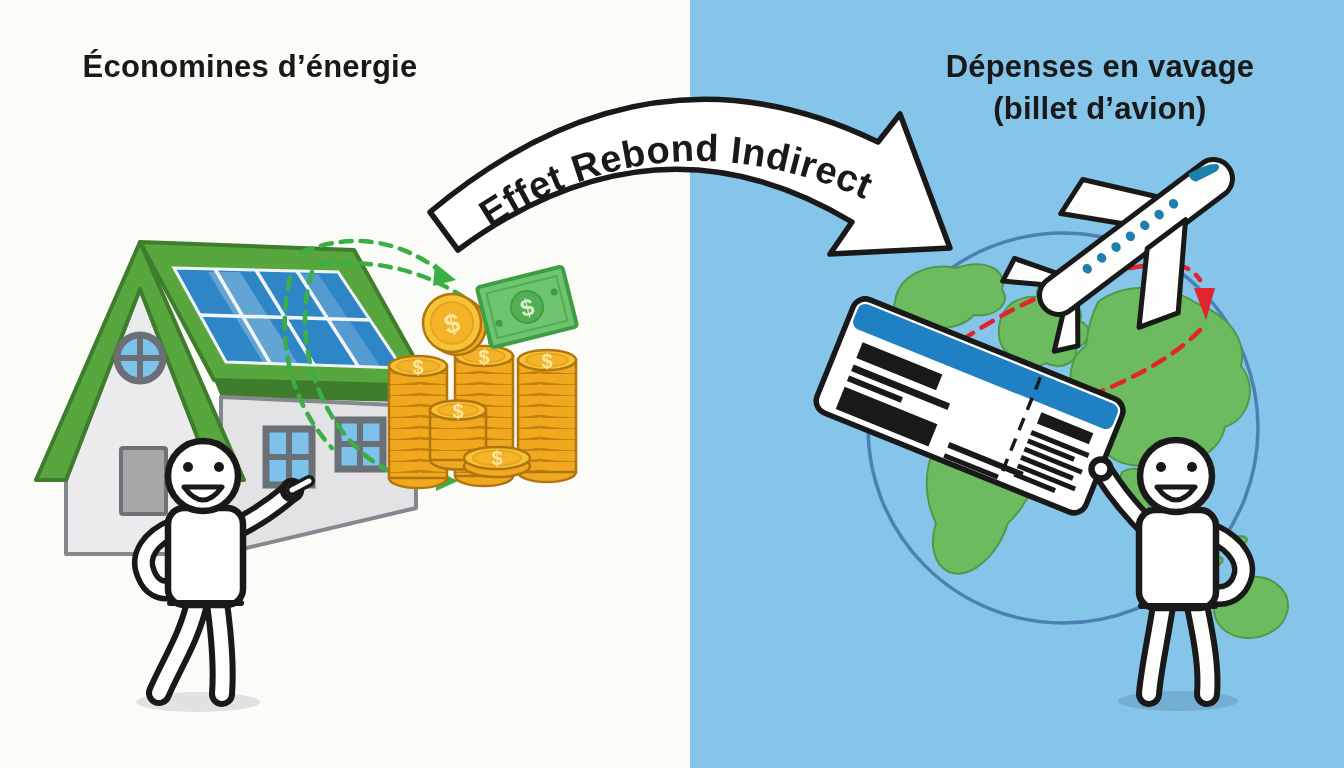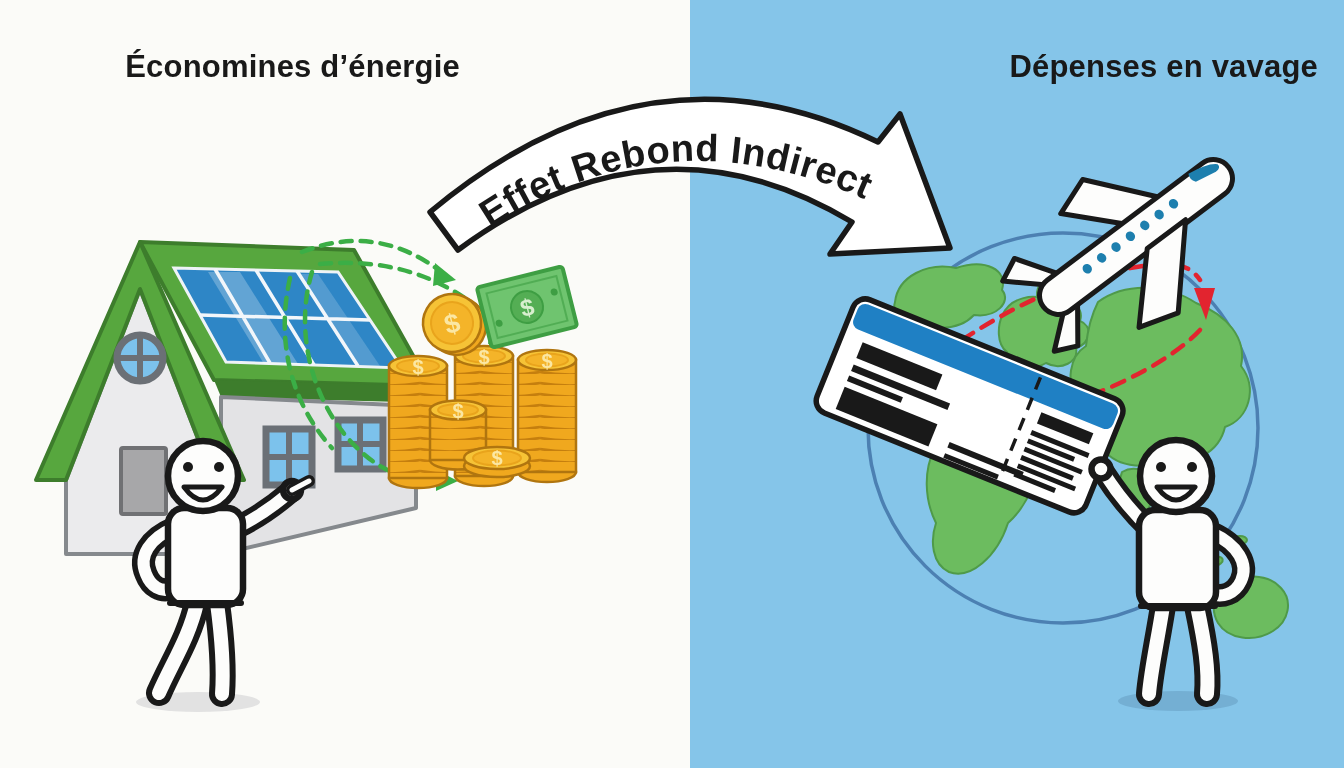--- a/index.html
+++ b/index.html
@@ -11,21 +11,21 @@
     --coin-gold:#f0a81e; --coin-ridge:#c57f0e; --coin-face:#f6c336; --coin-text:#fbe7a3;
     --bill-green:#6fc46f; --bill-dark:#3e9e43;
     --ticket-blue:#1f80c4; --globe-line:#4c80b2; --globe-green:#6cbc5f; --globe-green-dark:#4f9a49;
     --red-path:#e2242f; --plane-window:#1d7fae;
     --figure-shadow-left:#e2e2e2; --figure-shadow-right:#74afd3;
   }
   *{margin:0;padding:0;box-sizing:border-box}
   body{width:1344px;height:768px;overflow:hidden;font-family:"Liberation Sans",sans-serif;background:#fff}
   #stage{position:relative;width:1344px;height:768px}
   #art{position:absolute;left:0;top:0}
-  .title{position:absolute;font:800 31px/42px "Liberation Sans",sans-serif;color:var(--ink);text-align:right;letter-spacing:.2px}
+  .title{position:absolute;font:800 31px/42px "Liberation Sans",sans-serif;color:var(--ink);text-align:center;letter-spacing:.2px}
   .bgL{fill:var(--left-bg)} .bgR{fill:var(--right-bg)}
   .roof{fill:var(--roof-green);stroke:var(--roof-dark);stroke-width:4;stroke-linejoin:round}
   .roofdark{fill:var(--roof-dark)}
   .panel{fill:var(--panel-blue);stroke:#eef3f6;stroke-width:3}
   .grid{stroke:#f2f6fa;stroke-width:3.5;fill:none}
   .glare{fill:#ffffff}
   .wall{fill:var(--wall-gray);stroke:var(--outline-gray);stroke-width:4;stroke-linejoin:round}
   .wall2{fill:var(--wall2-gray);stroke:var(--outline-gray);stroke-width:4;stroke-linejoin:round}
   .win{fill:var(--window-blue);stroke:var(--frame-gray);stroke-width:7}
   .winline{stroke:var(--frame-gray);stroke-width:6;stroke-linecap:round}
@@ -305,17 +305,18 @@
     <path class="banner" d="M430,212 Q648,30 878,142 L900,114 L950,248 L830,254 L852,222 Q656,104 458,250 Z"></path>
     <text class="banner-text">
       <textPath href="#bannerTextPath" startOffset="50%" text-anchor="middle">Effet Rebond Indirect</textPath>
     </text>
   </g>
 </svg>
 
 <div class="title" style="left:40px;top:46px;width:420px">
   <span>Économines d’énergie</span><br>
 </div>
-<div class="title" style="left:938px;top:46px;width:380px">
+<div class="title" style="left:910px;top:46px;width:380px">
   <span>Dépenses en vavage</span><br>
+  <span>(billet d’avion)</span>
 </div>
 
 </div>
 
 </body></html>

